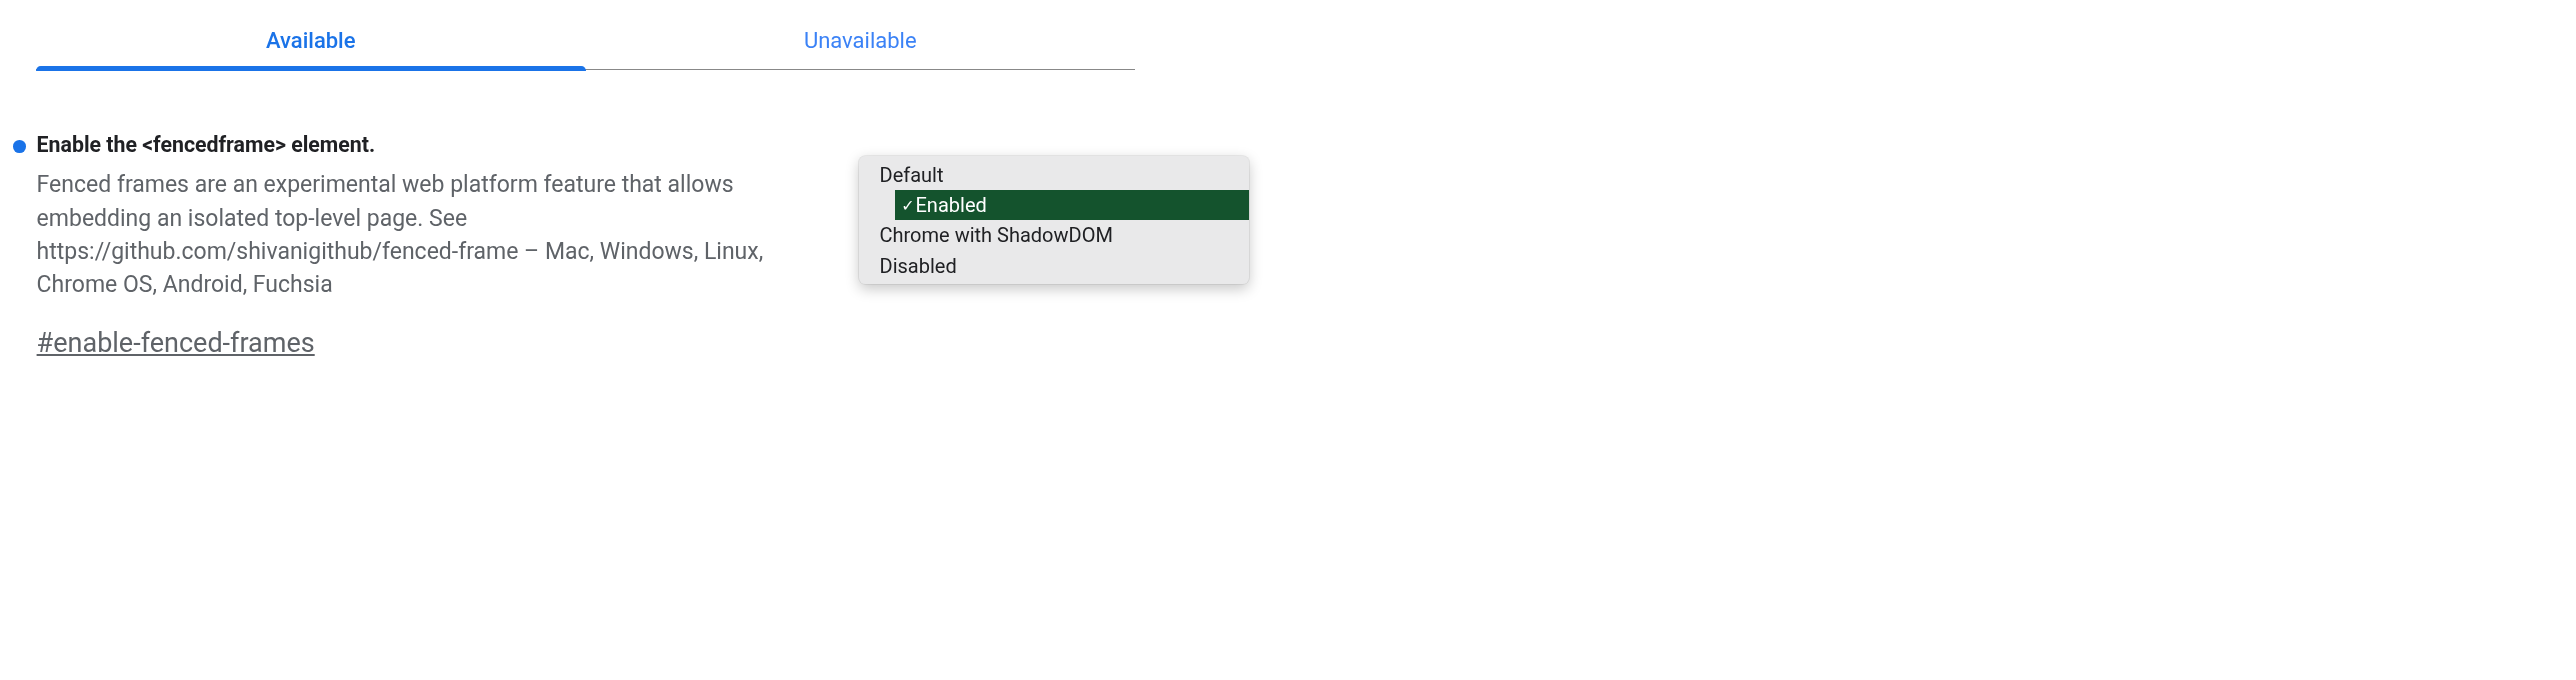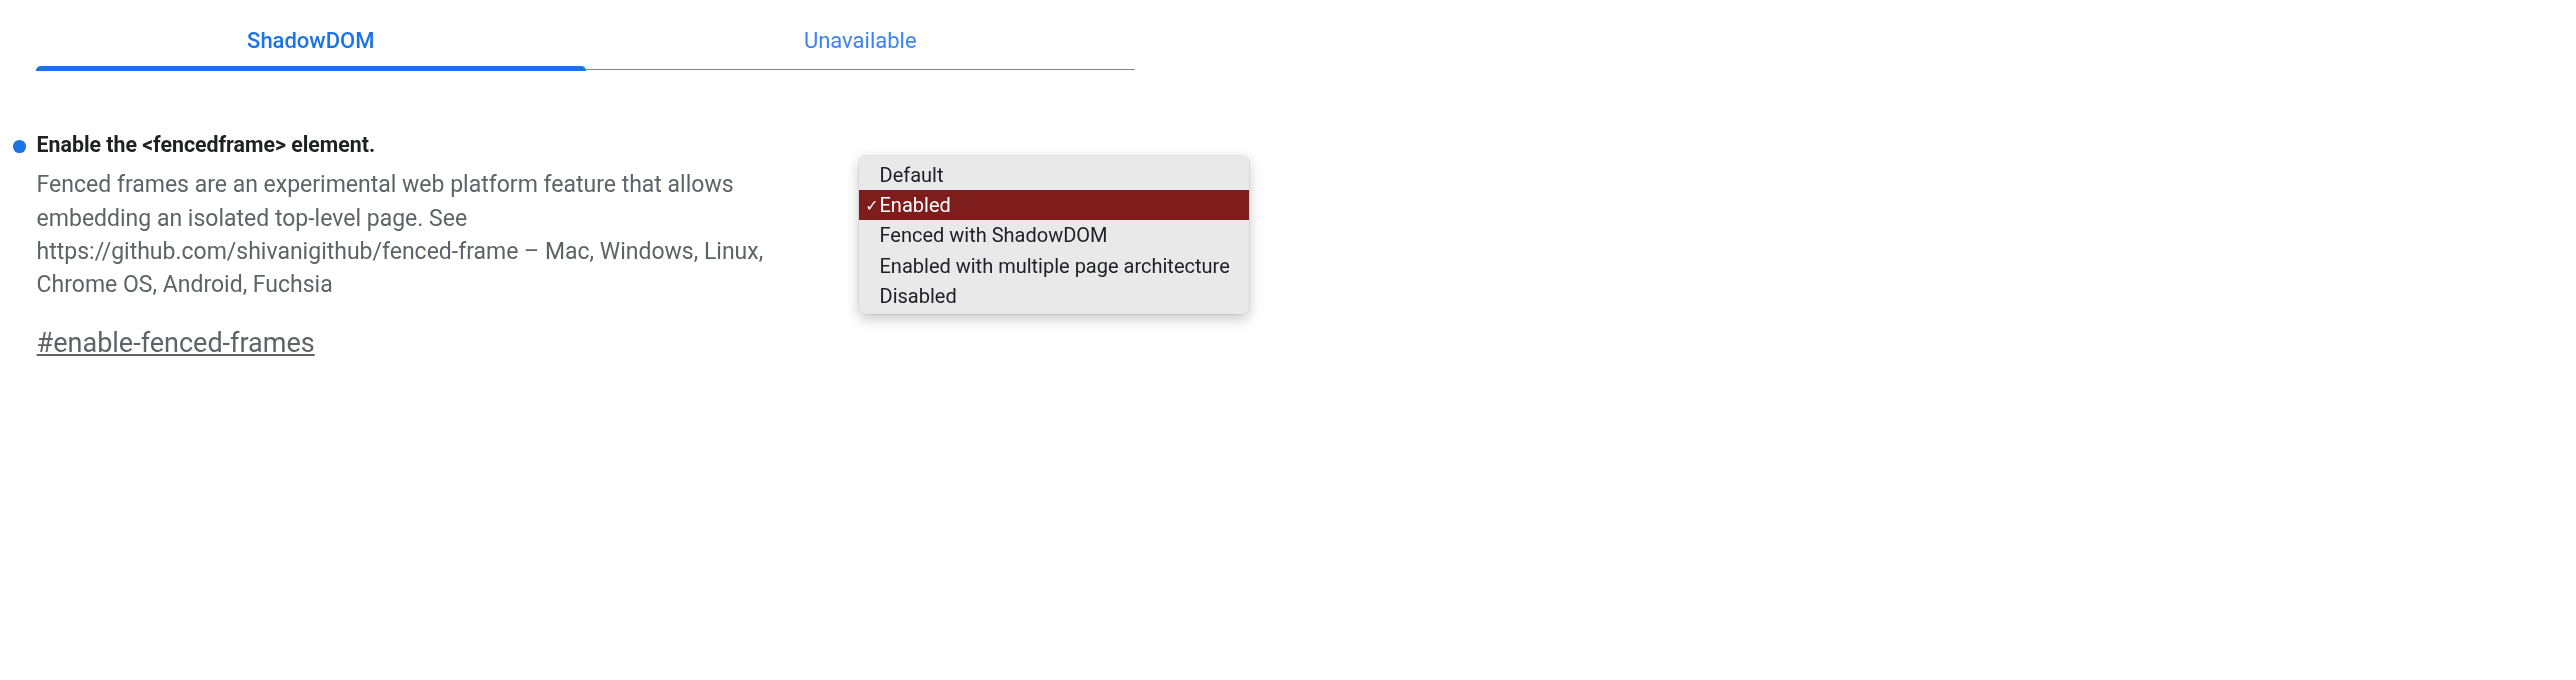--- a/index.html
+++ b/index.html
@@ -100,51 +100,51 @@
       position: relative;
       padding: 3.2px 11px 3.2px 20.5px;
       font-size: 20px;
       cursor: pointer;
       color: #202124;
       white-space: nowrap;
     }
     .dropdown-option:first-child { padding-top: 6.3px; }
     .dropdown-option:last-child  { padding-bottom: 6.3px; }
     .dropdown-option.selected {
-      background: #7f1d1d;
+      background: #14532d;
       color: #fff;
+      margin-left: 36px;
     }
     .dropdown-option.selected::before {
       content: "✓";
       position: absolute;
       left: 6.3px;
       top: 50%;
       transform: translateY(-50%);
       font-size: 16px;
       color: #fff;
     }
   </style>
 </head>
 <body>
 
 <div class="tabs">
-  <div class="tab active">ShadowDOM</div>
+  <div class="tab active">Available</div>
   <div class="tab">Unavailable</div>
 </div>
 
 <div class="flag-row">
   <span class="status-dot"></span>
 
   <div class="flag-text">
     <div class="flag-title">Enable the &lt;fencedframe&gt; element.</div>
     <div class="flag-desc">Fenced frames are an experimental web platform feature that allows embedding an isolated top-level page. See https://github.com/shivanigithub/fenced-frame – Mac, Windows, Linux, Chrome OS, Android, Fuchsia</div>
     <a class="flag-permalink">#enable-fenced-frames</a>
   </div>
 
   <div id="dropdown" class="dropdown">
       <div class="dropdown-option">Default</div>
       <div class="dropdown-option selected">Enabled</div>
-      <div class="dropdown-option">Fenced with ShadowDOM</div>
-      <div class="dropdown-option">Enabled with multiple page architecture</div>
+      <div class="dropdown-option">Chrome with ShadowDOM</div>
       <div class="dropdown-option">Disabled</div>
     </div>
 </div>
 
 
 </body></html>

